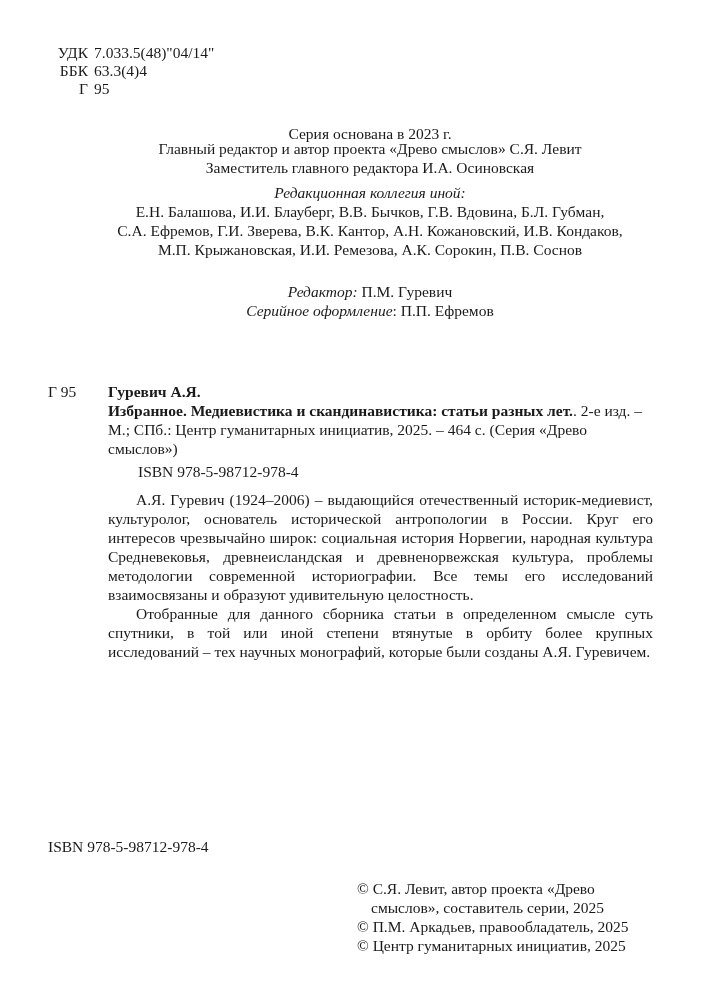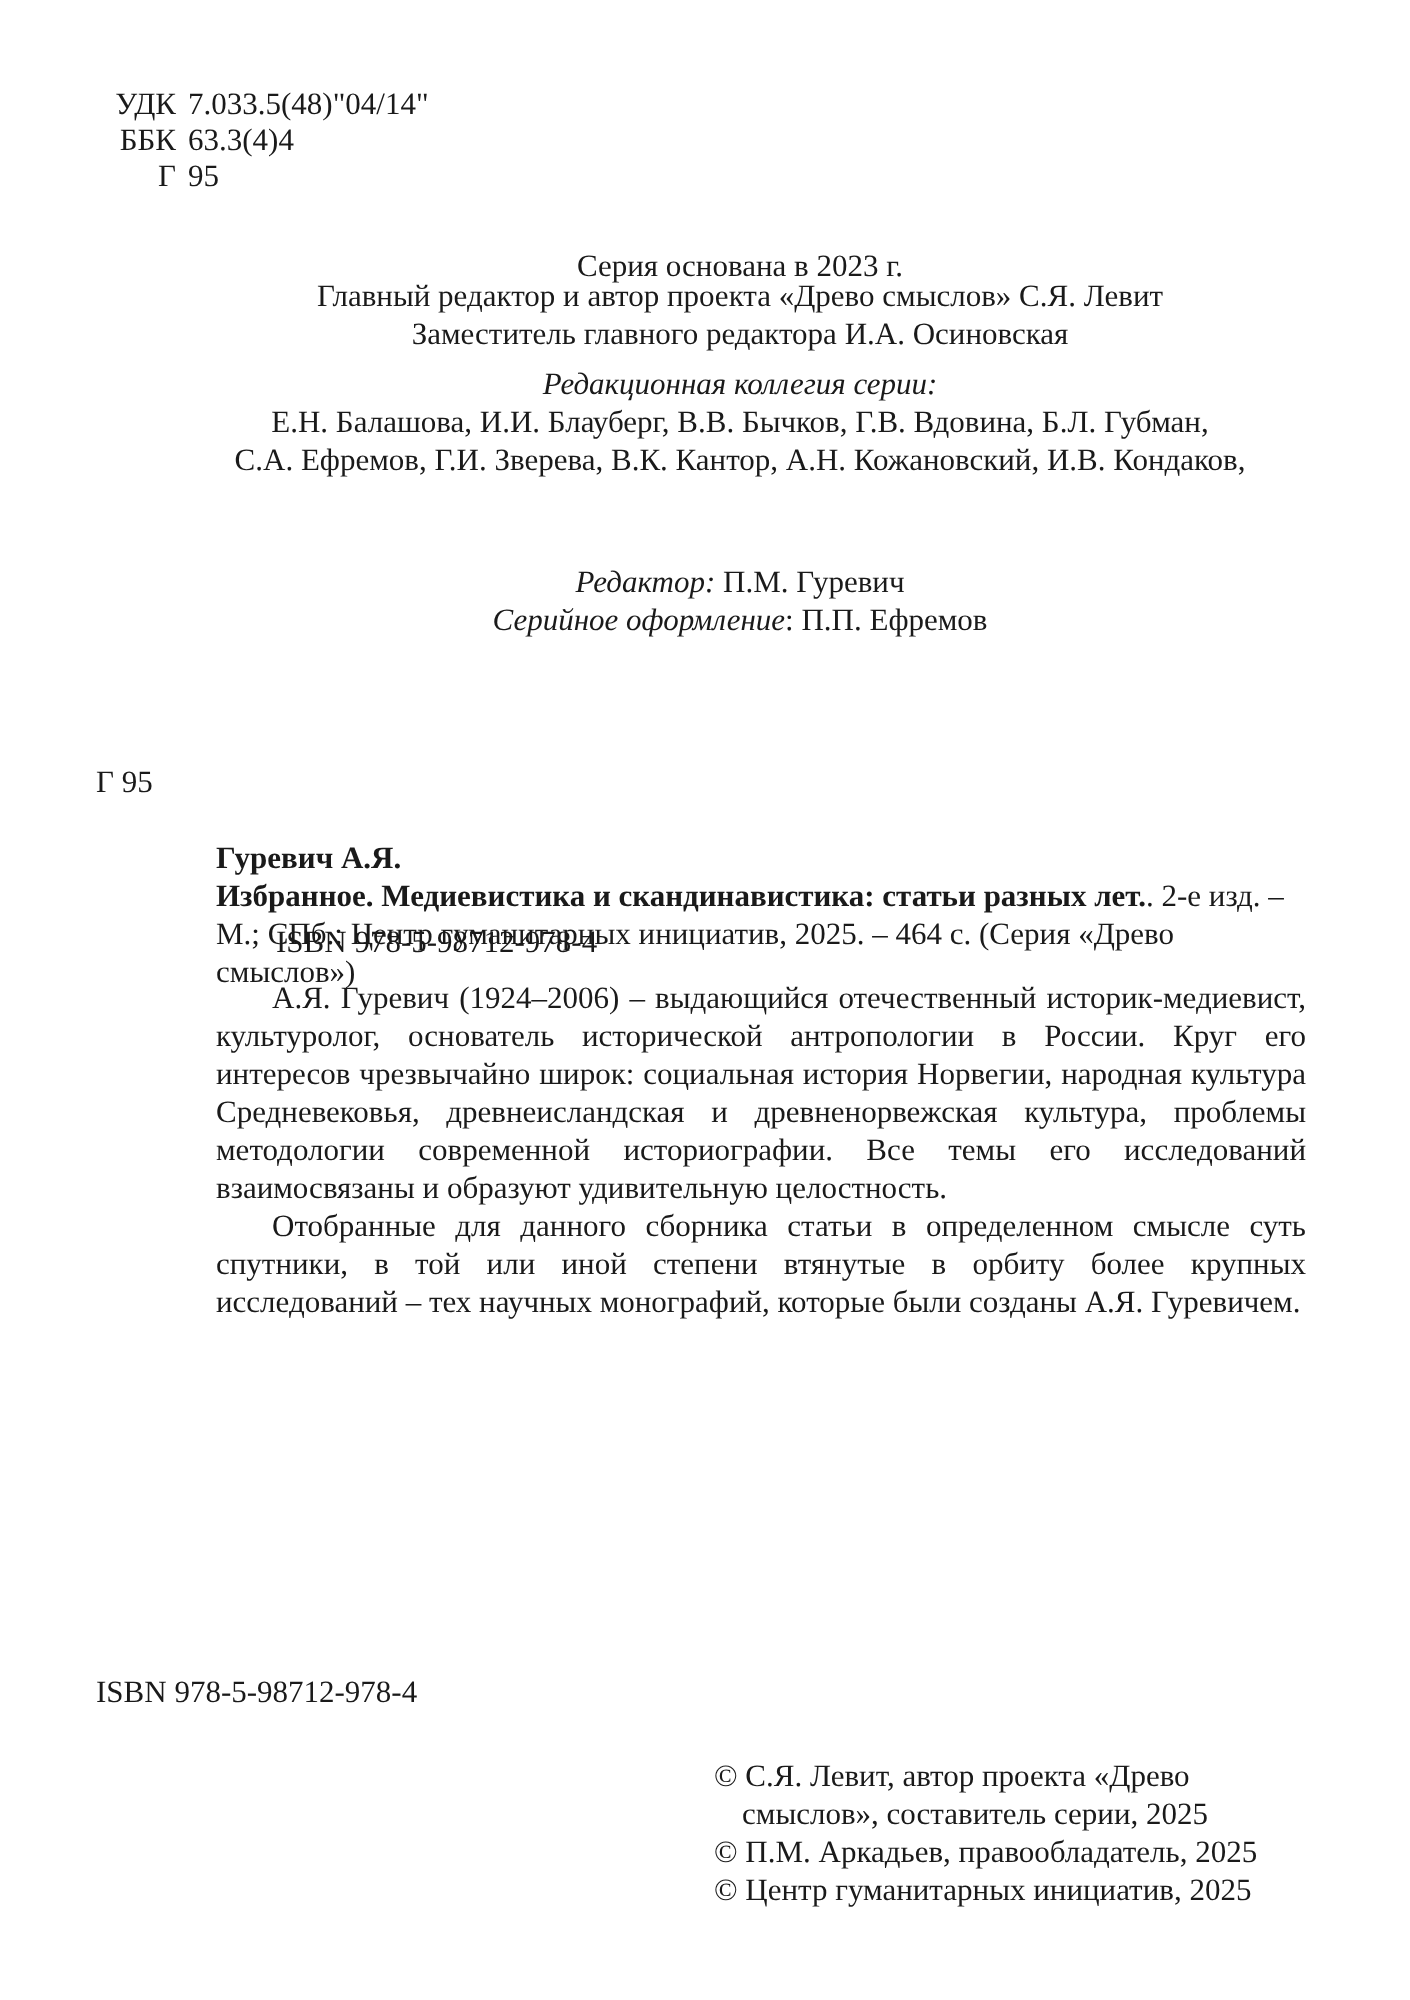--- a/index.html
+++ b/index.html
@@ -16,21 +16,21 @@
     .codes .k { width: 40px; text-align: right; padding-right: 6px; }
     .center-block { left: 60px; width: 620px; text-align: center; }
     .series { top: 124px; }
     .editors { top: 139px; }
     .board { top: 183px; }
     .board .title { font-style: italic; }
     .credits { top: 282px; }
     .credits .it { font-style: italic; }
     .cat-code { left: 48px; top: 382px; }
     .bib { left: 108px; top: 382px; width: 545px; }
-    .bib .author { font-weight: bold; margin-top: 38px; }
+    .bib .author { font-weight: bold; }
     .bib .title-b { font-weight: bold; }
     .isbn-mid { left: 138px; top: 462px; }
     .abstract { left: 108px; top: 490px; width: 545px; text-align: justify; }
     .abstract p { margin: 0; text-indent: 28px; }
     .isbn-bottom { left: 48px; top: 837px; }
     .copyright { left: 357px; top: 837px; width: 300px; margin-top: 42px; }
     .copyright .item { padding-left: 14px; text-indent: -14px; }
   </style>
 </head>
 <body>
@@ -51,23 +51,24 @@
 </div>
 
 <div class="abs center-block series">Серия основана в 2023 г.</div>
 
 <div class="abs center-block editors">
   <div>Главный редактор и автор проекта «Древо смыслов» С.Я. Левит</div>
   <div>Заместитель главного редактора И.А. Осиновская</div>
 </div>
 
 <div class="abs center-block board">
-  <div class="title">Редакционная коллегия серии:</div>
+  <div class="title">Редакционная коллегия иной:</div>
   <div>Е.Н. Балашова, И.И. Блауберг, В.В. Бычков, Г.В. Вдовина, Б.Л. Губман,</div>
   <div>С.А. Ефремов, Г.И. Зверева, В.К. Кантор, А.Н. Кожановский, И.В. Кондаков,</div>
+  <div>М.П. Крыжановская, И.И. Ремезова, А.К. Сорокин, П.В. Соснов</div>
 </div>
 
 <div class="abs center-block credits">
   <div>
     <span class="it">Редактор:</span>
     <span>П.М. Гуревич</span>
   </div>
   <div>
     <span class="it">Серийное оформление</span><span>: П.П. Ефремов</span>
   </div>

